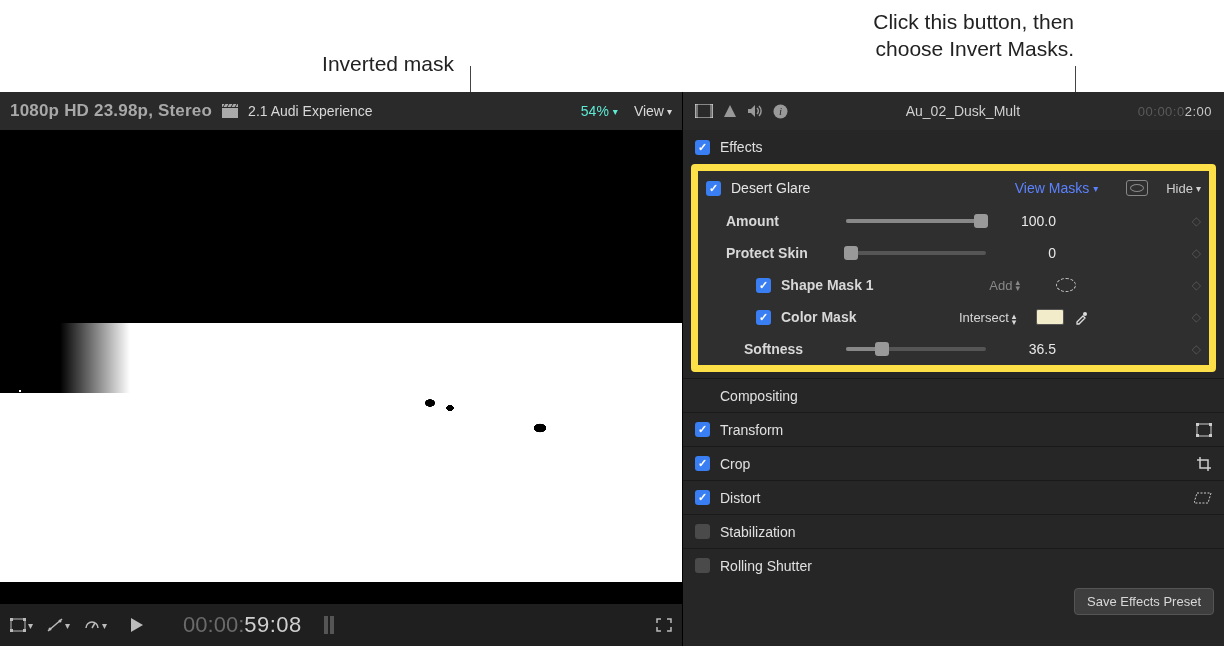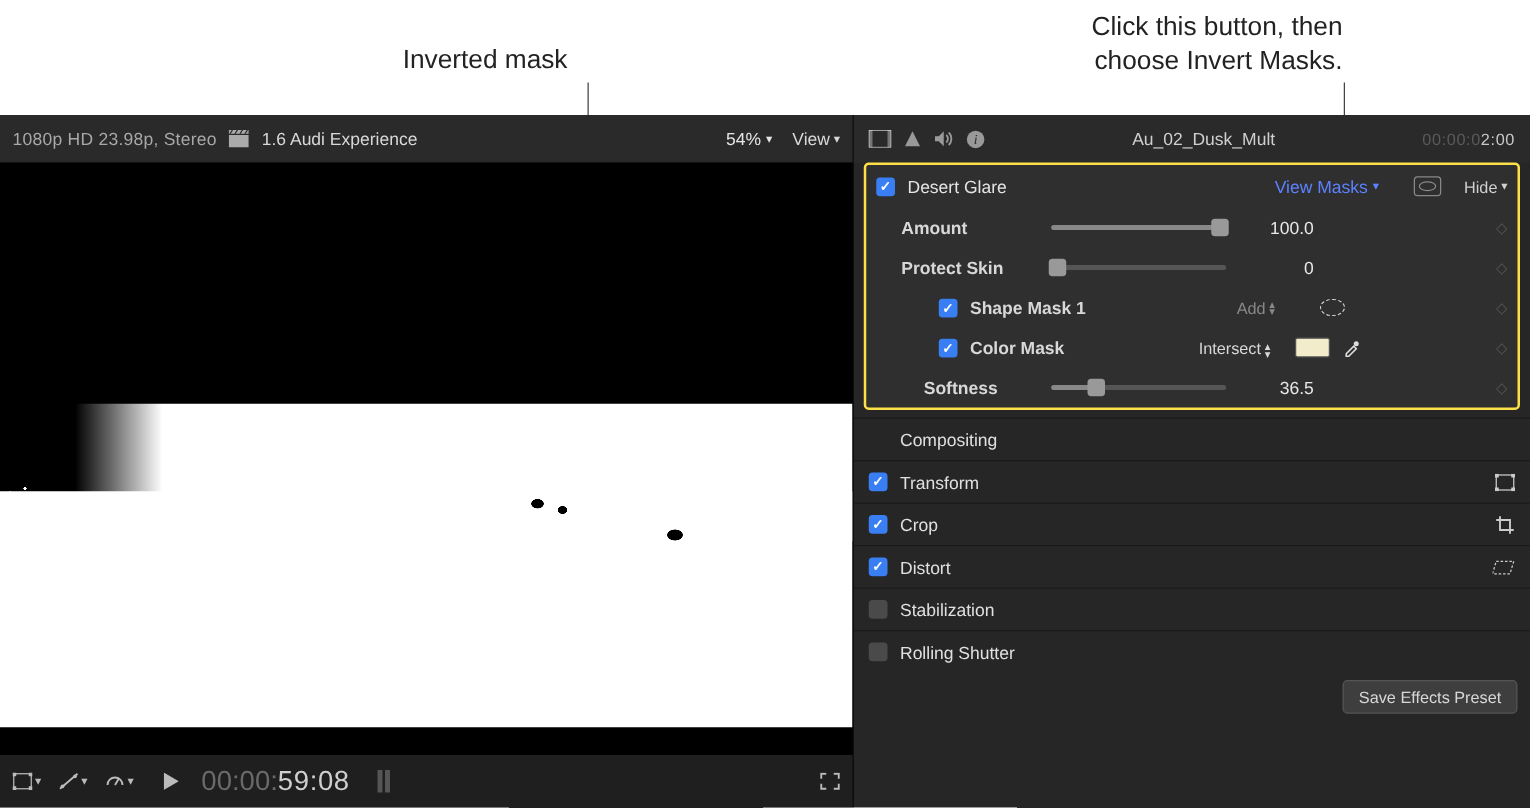--- a/index.html
+++ b/index.html
@@ -50,25 +50,25 @@
   }
   .viewer-header {
     height: 38px;
     background: #2a2a2a;
     display: flex;
     align-items: center;
     padding: 0 10px;
     gap: 10px;
     color: #c8c8c8;
   }
-  .viewer-header .spec { color: #a8a8a8; font-size: 14px; letter-spacing: .2px;}
+  .viewer-header .spec { color: #a8a8a8; font-size: 17px; letter-spacing: .2px; font-weight: bold;}
   .viewer-header .clapper { color:#aaa; font-size:15px; }
   .viewer-header .project { color: #d8d8d8; font-size: 14px; }
   .viewer-header .right { margin-left: auto; display: flex; align-items:center; gap:16px; }
-  .viewer-header .zoom { color:#e5e5e5; font-size:14px; display:flex; align-items:center; gap:4px;margin-left:24px;}
+  .viewer-header .zoom { color:#5eead4; font-size:14px; display:flex; align-items:center; gap:4px;margin-left:24px;}
   .viewer-header .viewmenu { color:#d8d8d8; font-size:14px; display:flex; align-items:center; gap:3px;}
 
   .viewer-canvas-wrap {
     flex: 1;
     background: #000;
     display:flex; align-items:center; justify-content:center;
     position: relative;
   }
   .viewer-canvas {
     width: 683px;
@@ -174,21 +174,21 @@
   .checkbox {
     width:15px; height:15px; border-radius:3px; background:#4a4a4a;
     display:flex; align-items:center; justify-content:center;
     flex-shrink:0;
   }
   .checkbox.checked { background:#3a7ef3; }
   .checkbox.checked::after { content:"✓"; color:#fff; font-size:11px; font-weight:bold;}
 
   .effect-block {
     background:#2f2f2f;
-    border:2px solid #fde047;
+    border:7px solid #fde047;
     border-radius:4px;
     margin:0 8px 6px 8px;
   }
   .effect-header {
     display:flex; align-items:center; height:34px; padding:0 8px; gap:10px;
   }
   .effect-header .effname { color:#e5e5e5; font-size:14px;}
   .effect-header .viewmasks { color:#5b82ff; font-size:14px; margin-left:auto; display:flex; align-items:center; gap:4px;}
   .mask-toggle {
     width:22px; height:16px; border:1px solid #888; border-radius:3px;
@@ -232,21 +232,21 @@
     font-size:13px;
     align-self:flex-end;
   }
 
   .chev { font-size:10px; color:inherit;}
   svg { display:block; }
 </style>
 </head>
 <body>
 
-<div class="callout" style="right:770px; top:34px;">
+<div class="callout" style="right:770px; top:50px;">
   <span>Inverted mask</span>
 </div>
 <div class="callout-line" style="left:470px; top:66px; height:168px;"></div>
 
 <div class="callout" style="right:150px; top:8px;">
   <div>Click this button, then</div>
   <div>choose Invert Masks.</div>
 </div>
 <div class="callout-line" style="left:1075px; top:66px; height:112px;"></div>
 
@@ -258,21 +258,21 @@
       <span class="clapper">
         <svg width="16" height="14" viewBox="0 0 16 14">
             <rect x="0" y="4" width="16" height="10" fill="#aaa"></rect>
             <polygon points="0,0 16,0 16,3 0,3" fill="#aaa"></polygon>
             <line x1="3" y1="0" x2="1" y2="3" stroke="#2a2a2a"></line>
             <line x1="7" y1="0" x2="5" y2="3" stroke="#2a2a2a"></line>
             <line x1="11" y1="0" x2="9" y2="3" stroke="#2a2a2a"></line>
             <line x1="15" y1="0" x2="13" y2="3" stroke="#2a2a2a"></line>
           </svg>
       </span>
-      <span class="project">1.6 Audi Experience</span>
+      <span class="project">2.1 Audi Experience</span>
       <div class="right">
         <div class="zoom">
           <span>54%</span>
             <span class="chev">▾</span>
         </div>
         <div class="viewmenu">
           <span>View</span>
             <span class="chev">▾</span>
         </div>
       </div>
@@ -310,21 +310,21 @@
             <path d="M2 10 A6 6 0 0 1 14 10" fill="none" stroke="#bbb" stroke-width="1.5"></path>
             <line x1="8" y1="10" x2="11" y2="5" stroke="#bbb" stroke-width="1.5"></line>
           </svg>
         <span class="chev">▾</span>
       </span>
       <span class="play-icon" style="margin-left:10px;">
         <svg width="12" height="14" viewBox="0 0 12 14">
             <polygon points="0,0 12,7 0,14" fill="#bbb"></polygon>
           </svg>
       </span>
-      <span style="display:flex;align-items:flex-end;margin-left:4px;">
+      <span style="display:flex;align-items:flex-end;margin-left:26px;">
         <span class="timecode-small">00:00:</span>
           <span class="timecode-big">59:08</span>
       </span>
       <div class="skimmer-marks">
           <span></span>
           <span></span>
         </div>
       <span class="fullscreen-icon">
         <svg width="16" height="14" viewBox="0 0 16 14">
             <polyline points="1,5 1,1 5,1" fill="none" stroke="#bbb" stroke-width="1.5"></polyline>
@@ -364,20 +364,24 @@
               <text x="7.5" y="11" text-anchor="middle" font-size="11" font-style="italic" font-family="Georgia" fill="#2a2a2a">i</text>
             </svg>
         </span>
       </div>
       <span class="clipname">Au_02_Dusk_Mult</span>
       <span class="tc">
         <span>00:00:0</span><span class="end">2:00</span>
       </span>
     </div>
 
+    <div class="section-row top">
+      <span class="checkbox checked"></span>
+      <span class="label">Effects</span>
+    </div>
 
     <div class="effect-block">
       <div class="effect-header">
         <span class="checkbox checked"></span>
         <span class="effname">Desert Glare</span>
         <span class="viewmasks">
           <span>View Masks</span>
           <span class="chev">▾</span>
         </span>
         <span class="mask-toggle"></span>

